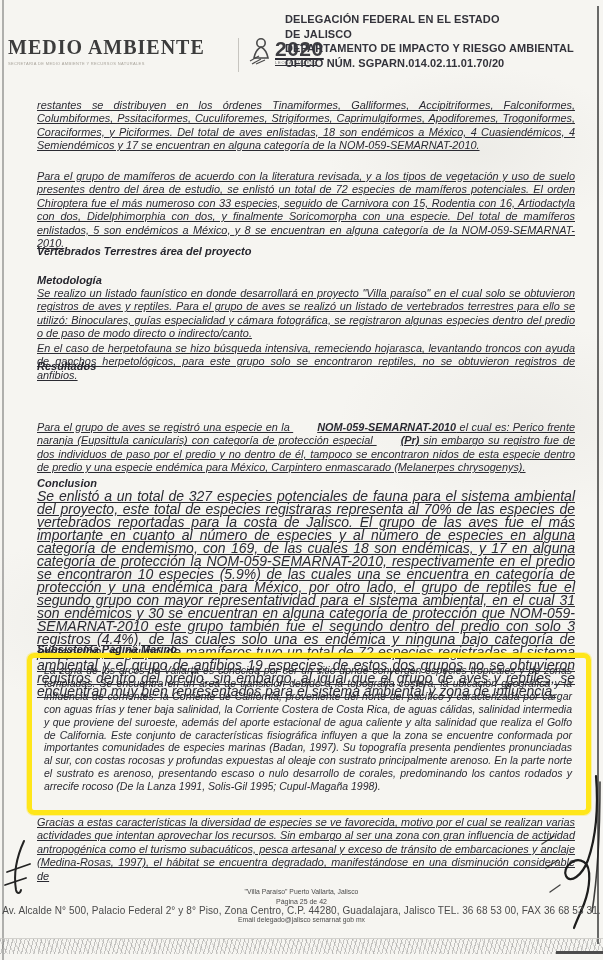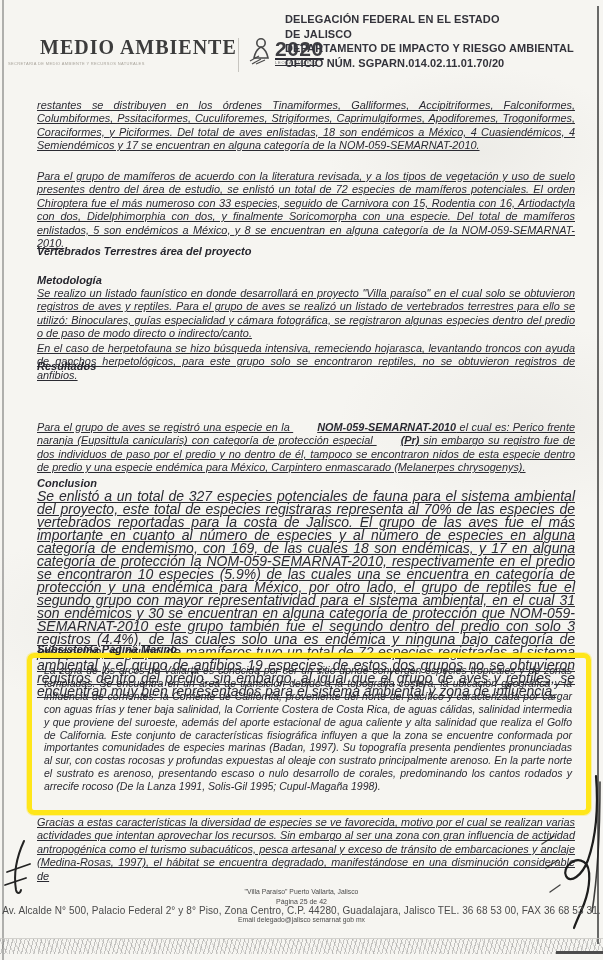--- a/index.html
+++ b/index.html
@@ -12,21 +12,21 @@
       #f6f5f1;
     overflow:hidden;
     font-family:"Liberation Sans", sans-serif;
     color:#2b2b33;
   }
   .edge-left{position:absolute;left:2px;top:0;width:2px;height:100%;background:rgba(70,70,70,.40);}
   .edge-right{position:absolute;left:597px;top:6px;width:2px;height:938px;background:rgba(45,45,45,.70);}
 
   
   .brand{position:absolute;left:8px;top:36px;width:228px;}
-  .brand-title{font-family:"Liberation Serif", serif;font-weight:bold;font-size:20px;letter-spacing:1px;color:#3c3c3c;white-space:nowrap;margin-left:32px;}
+  .brand-title{font-family:"Liberation Serif", serif;font-weight:bold;font-size:20px;letter-spacing:1px;color:#3c3c3c;white-space:nowrap;}
   .brand-sub{font-size:4px;letter-spacing:.35px;color:#a8a39a;margin-top:2px;white-space:nowrap;overflow:hidden;filter:blur(.3px);}
   .hdr-divider{position:absolute;left:238px;top:38px;width:1px;height:34px;background:#c7c5c0;}
   .logo2020{position:absolute;left:248px;top:37px;display:flex;align-items:flex-end;text-decoration:underline;}
   .leona-fig{width:24px;height:28px;margin-right:3px;}
   .y2020{font-weight:bold;font-size:21px;letter-spacing:.5px;color:#3e3e42;line-height:20px;}
   .leona-sub{font-size:4px;letter-spacing:.8px;color:#6b6b6b;margin-top:1px;white-space:nowrap;}
   .office{position:absolute;left:285px;top:12px;width:312px;font-weight:bold;font-size:11px;line-height:14.6px;color:#33333b;letter-spacing:.1px;}
 
   
   .para{position:absolute;left:37px;width:538px;font-style:italic;font-size:10.9px;line-height:13.4px;text-align:justify;color:#2a2a32;text-decoration:underline;}

